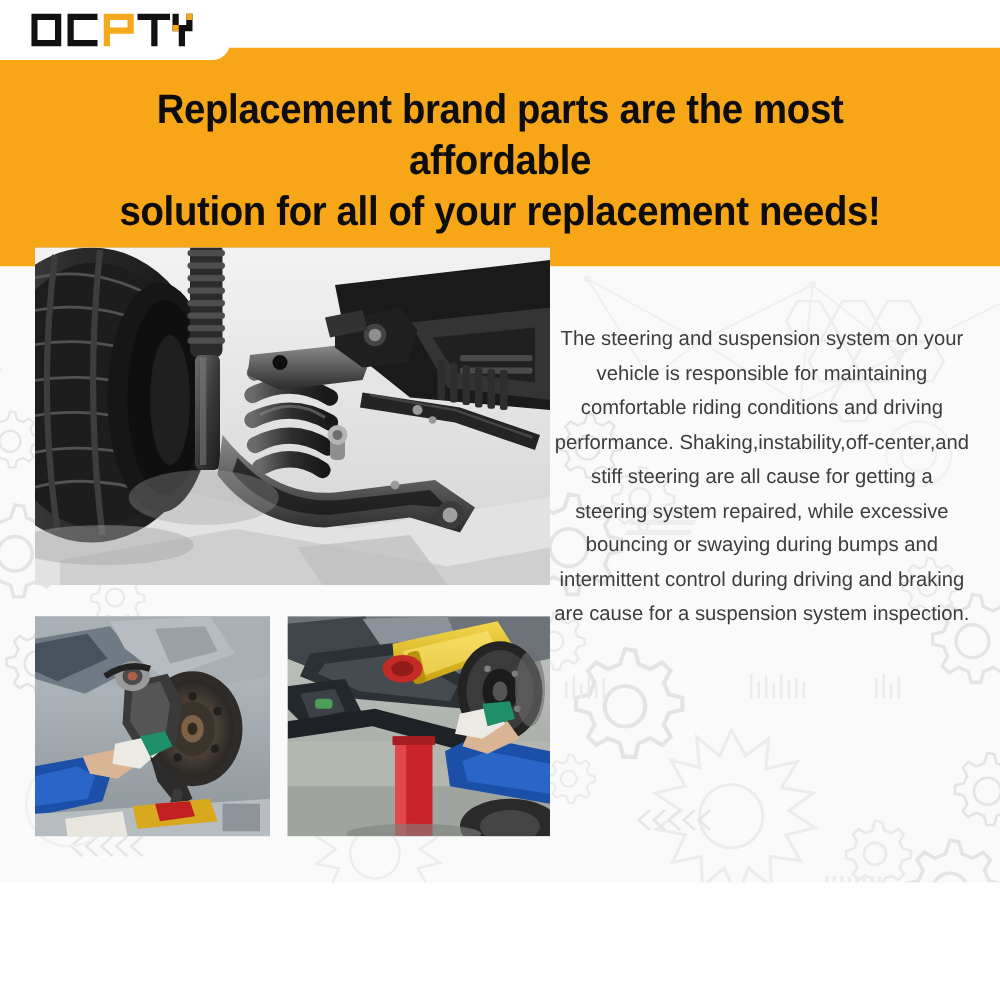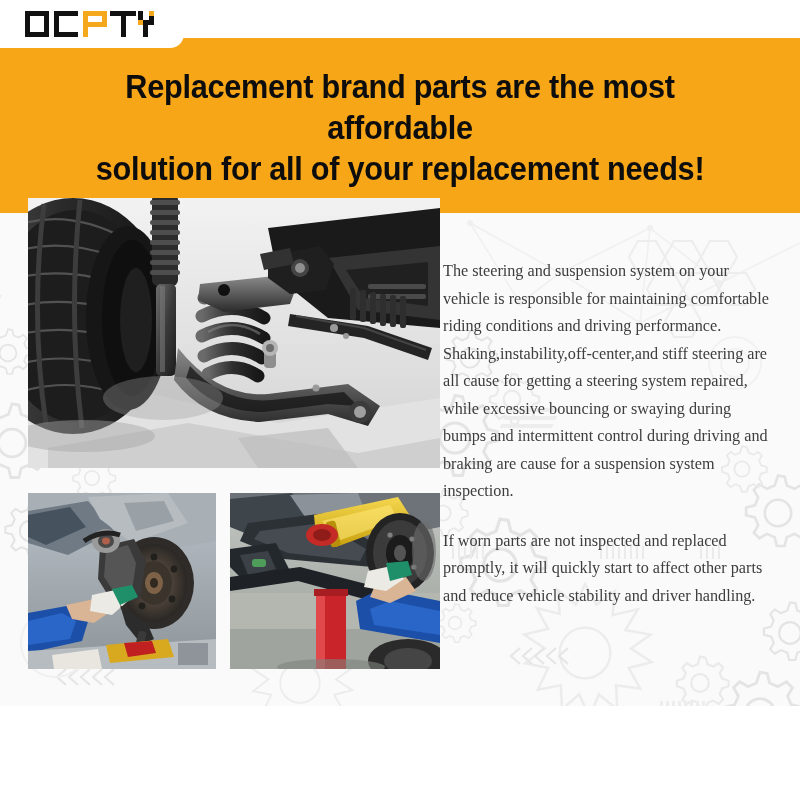--- a/index.html
+++ b/index.html
@@ -92,24 +92,24 @@
   .photo-right  { left: 230px; top: 493px; width: 210px; height: 176px; }
   .photo svg { display: block; width: 100%; height: 100%; }
 
   
   .copy {
     position: absolute;
     left: 443px; top: 258px;
     width: 333px;
     z-index: 6;
     color: #3d3d3d;
-    font-family: Liberation Serif, serif;
+    font-family: Liberation Sans, sans-serif;
     font-size: 16.2px;
     line-height: 27.5px;
-    text-align: left;
+    text-align: center;
   }
   .copy p { margin: 0; }
   .copy p + p { margin-top: 22px; }
 
   
   .bottom-bar {
     position: absolute;
     left: 0; top: 742px;
     width: 800px; height: 58px;
     background: #A87006;
@@ -562,18 +562,17 @@
 
         <path d="M113,2 h5 v9 h6 v-9 h5 v14 h-6 v12 h-5 v-12 h-5 z" fill="#111111"></path>
         <rect x="124" y="2" width="5" height="5" fill="#F5A81B"></rect>
         <rect x="113" y="11" width="5" height="5" fill="#F5A81B"></rect>
       </svg>
     </div>
   </div>
 
   <div class="copy">
     <p>The steering and suspension system on your vehicle is responsible for maintaining comfortable riding conditions and driving performance. Shaking,instability,off-center,and stiff steering are all cause for getting a steering system repaired, while excessive bouncing or swaying during bumps and intermittent control during driving and braking are cause for a suspension system inspection.</p>
-    <p>If worn parts are not inspected and replaced promptly, it will quickly start to affect other parts and reduce vehicle stability and driver handling.</p>
   </div>
 
   <div class="bottom-bar"></div>
 
 </div>
 
 </body></html>

